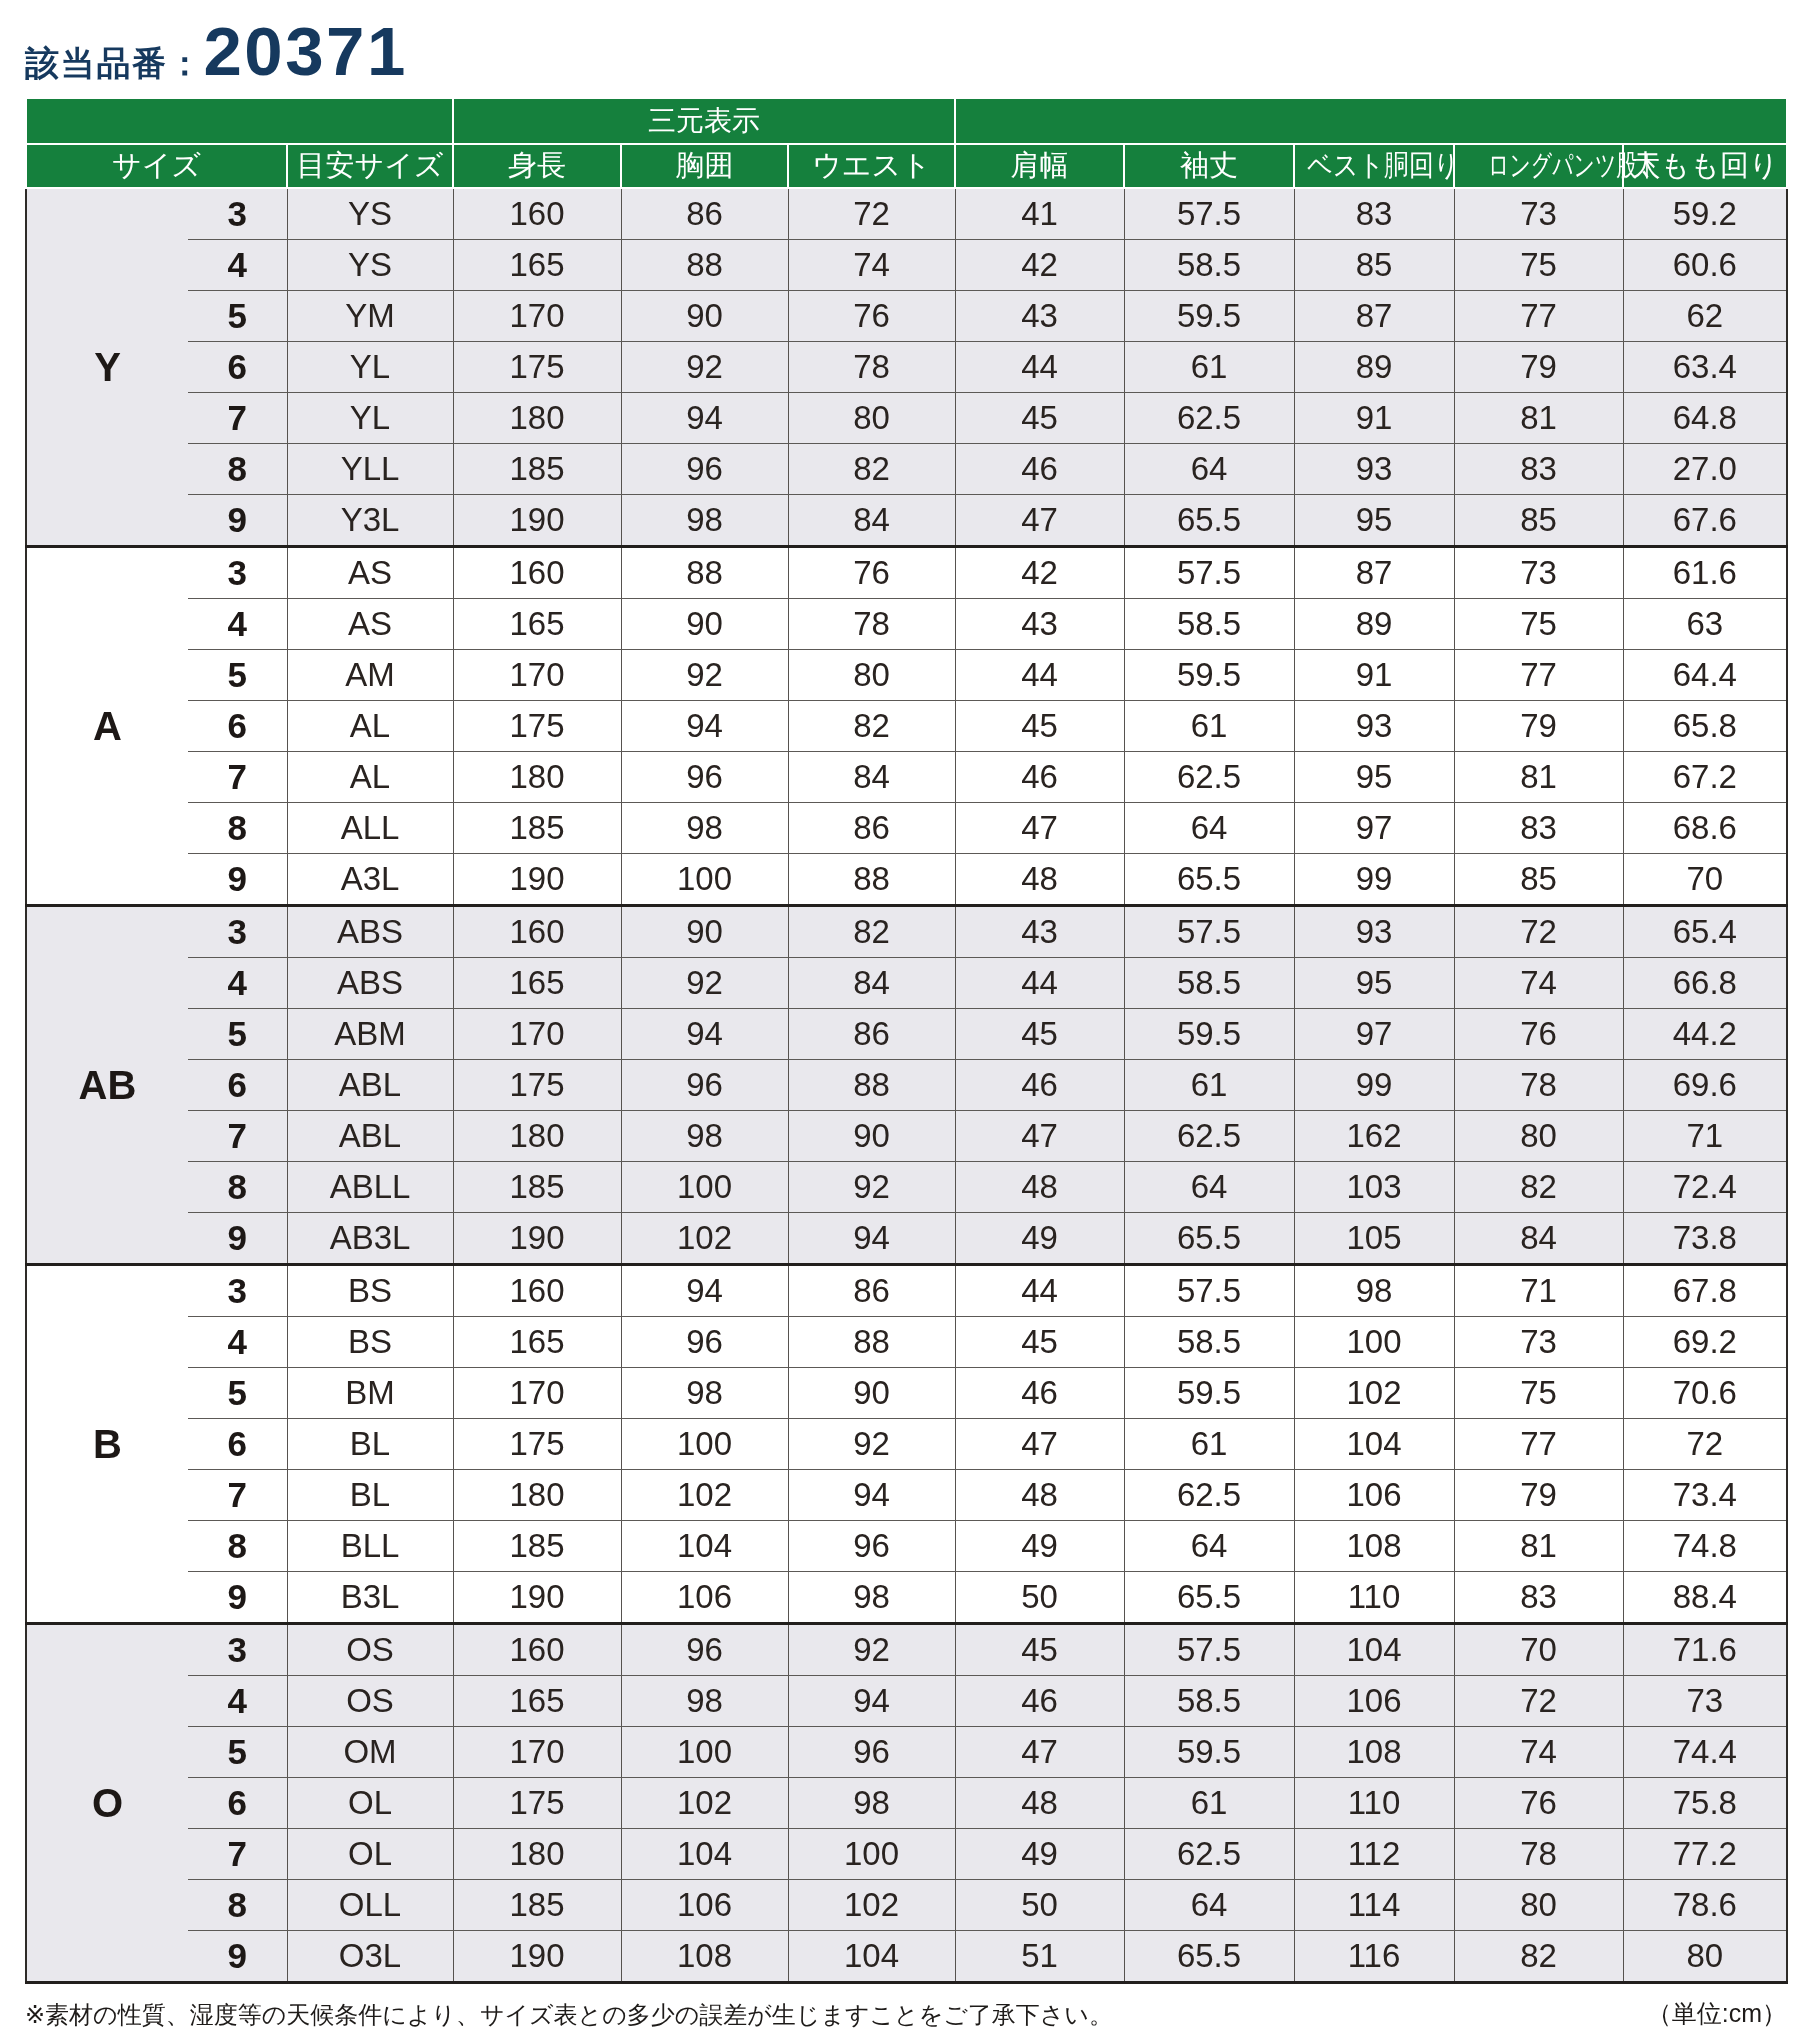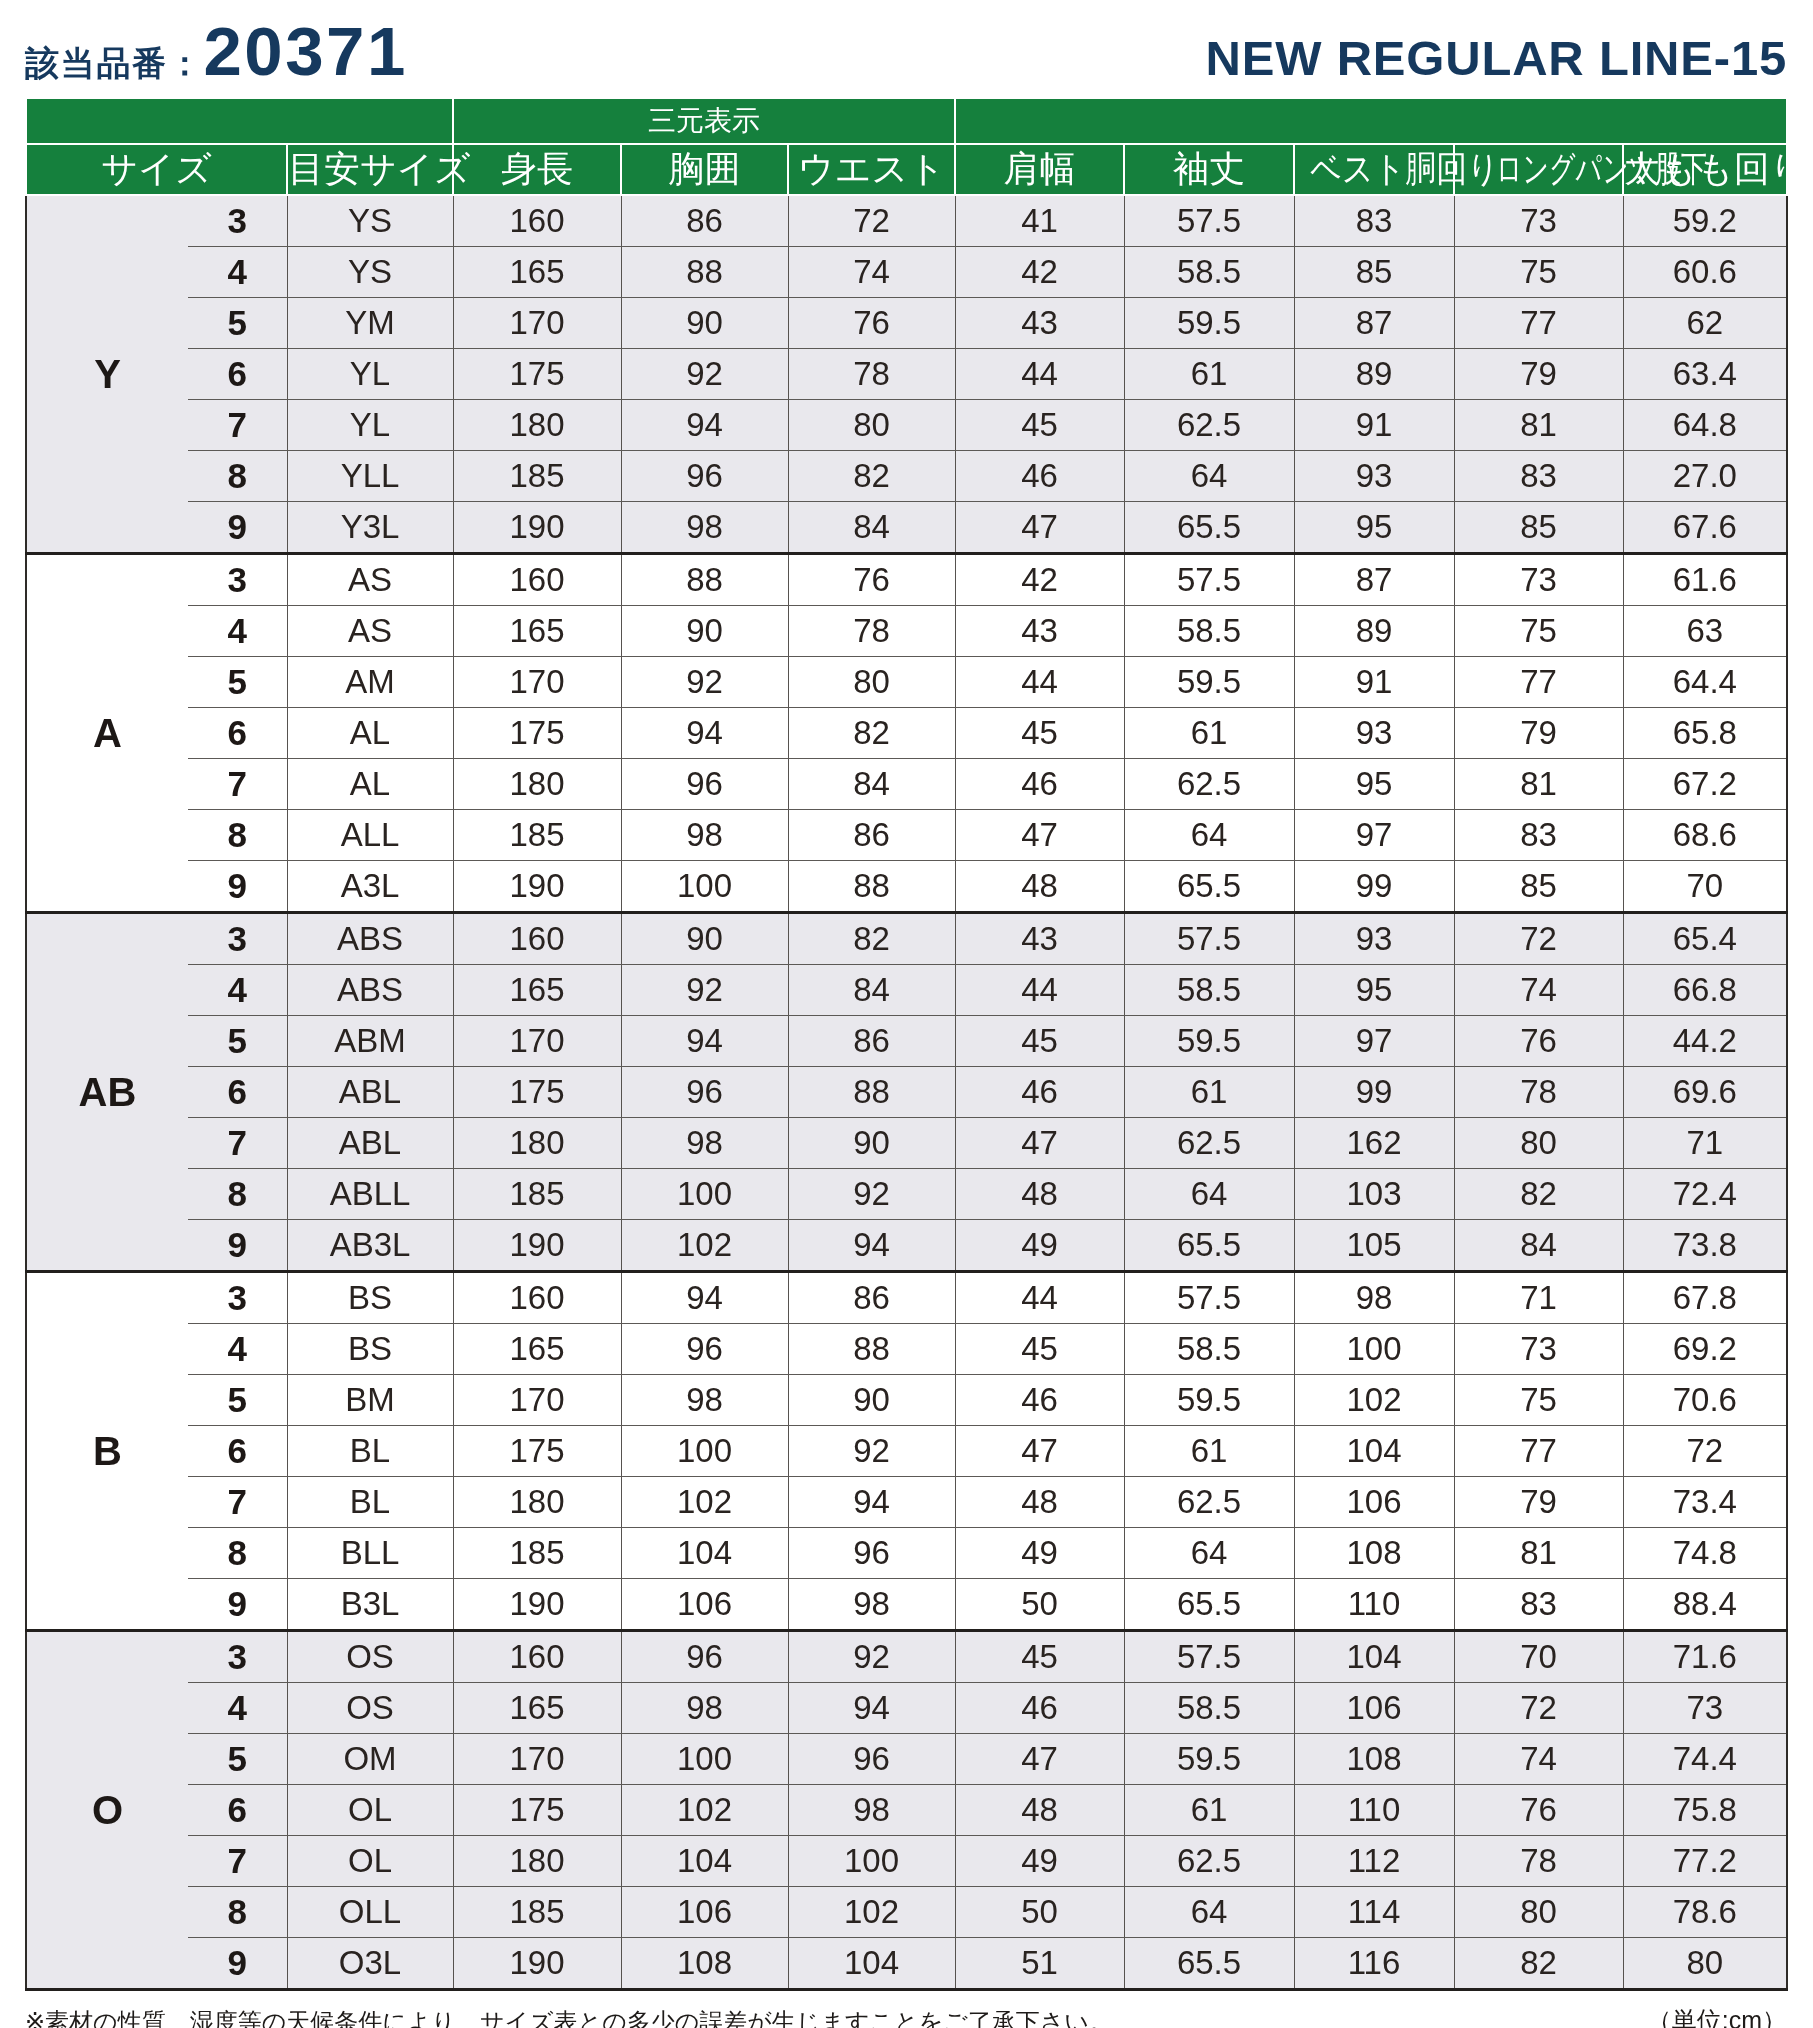--- a/index.html
+++ b/index.html
@@ -55,21 +55,21 @@
   thead th {
     background: #15803d;
     color: #ffffff;
     font-weight: normal;
     border: 2.5px solid #ffffff;
     padding: 0;
     text-align: center;
     vertical-align: middle;
   }
   tr.hrow1 th { height: 44px; font-size: 28px; }
-  tr.hrow2 th { height: 42px; font-size: 36px; font-family: Liberation Serif, serif; }
+  tr.hrow2 th { height: 42px; font-size: 29px; font-family: Liberation Serif, serif; }
   th .hspan { display: inline-block; white-space: nowrap; }
   th .cond  { transform: scaleX(0.86); transform-origin: center; }
   th .cond2 { transform: scaleX(0.72); transform-origin: center; }
   tbody td {
     height: 50px;
     padding: 0;
     text-align: center;
     vertical-align: middle;
     font-size: 33px;
     color: #292320;
@@ -107,21 +107,20 @@
 </style>
 </head>
 <body>
 
 <div class="page">
 
   <div class="titlebar">
     <div class="title-left">
       <span class="product-label">該当品番：</span><span class="product-number">20371</span>
     </div>
-    <div class="line-name">NEW REGULAR LINE-15</div>
   </div>
 
   <table class="size-chart">
     <colgroup>
       <col style="width:162px">
         <col style="width:99px">
         <col style="width:166px">
       <col style="width:168px">
         <col style="width:167px">
         <col style="width:167px">

